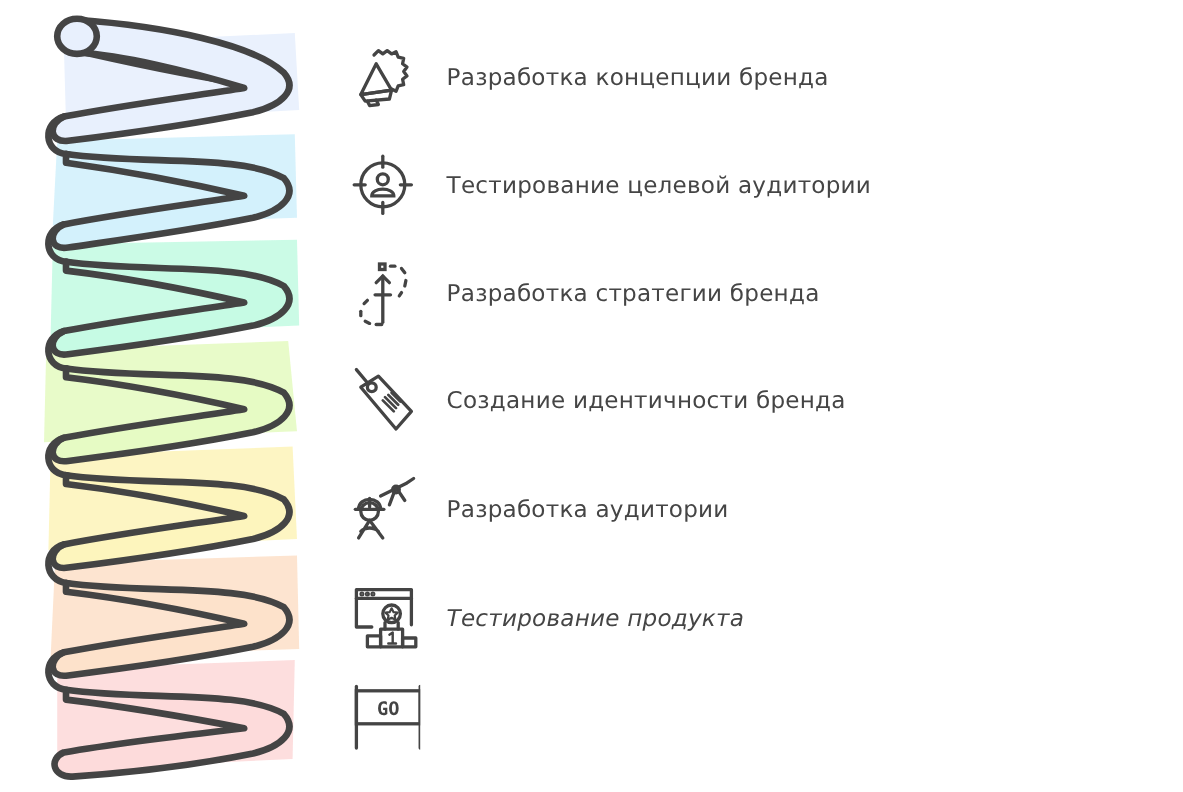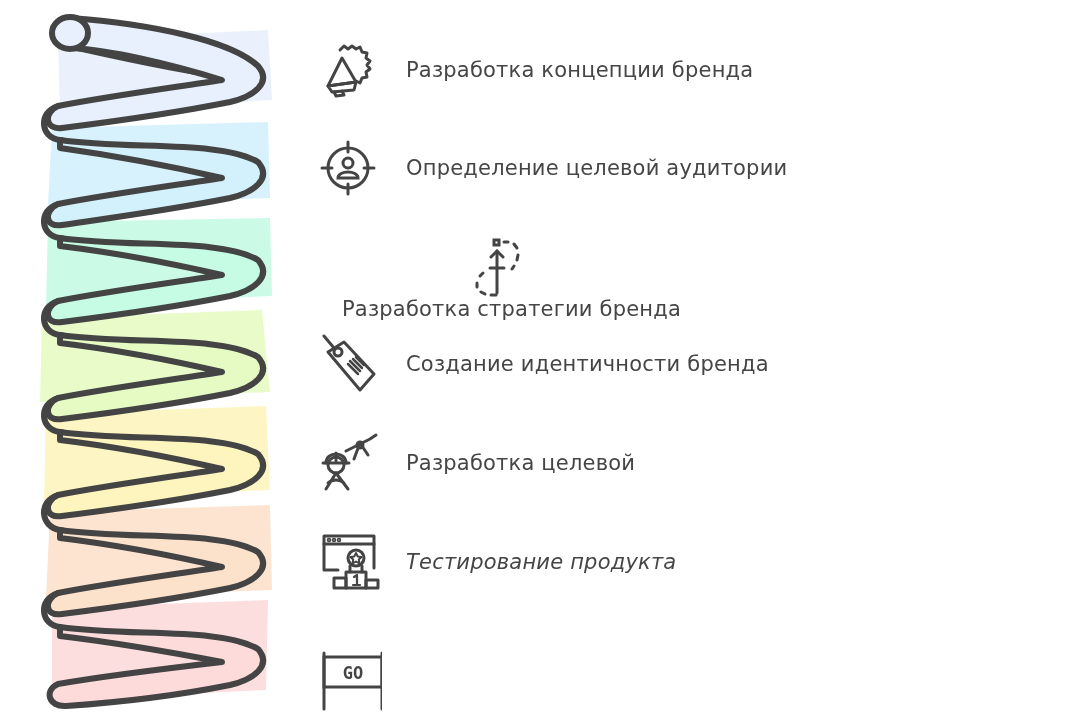--- a/index.html
+++ b/index.html
@@ -82,24 +82,24 @@
     <svg viewBox="0 0 62 60" fill="none" stroke="#444" stroke-width="3" stroke-linecap="round">
       <circle cx="28" cy="30" r="20"></circle>
       <line x1="28" y1="4" x2="28" y2="14"></line>
       <line x1="28" y1="46" x2="28" y2="56"></line>
       <line x1="2" y1="30" x2="12" y2="30"></line>
       <line x1="44" y1="30" x2="54" y2="30"></line>
       <circle cx="28" cy="25" r="5"></circle>
       <path d="M18,40 C18,32 38,32 38,40 Z"></path>
     </svg>
   </div>
-  <span class="label">Определение целевой аудитории</span>
+  <span class="label">Тестирование целевой аудитории</span>
 </div>
 
-<div class="row" style="top:237px;flex-direction:column;">
+<div class="row" style="top:237px;">
   <div class="icon">
     <svg viewBox="0 0 62 60" fill="none" stroke="#444" stroke-width="3" stroke-linecap="round">
       <rect x="25" y="3" width="5" height="5"></rect>
       <path d="M35,5 h4"></path>
         <path d="M45,7 l3,4"></path>
         <path d="M49,18 l-1,5"></path>
         <path d="M45,29 l-2,3"></path>
       <line x1="28" y1="14" x2="28" y2="56"></line>
       <path d="M22,20 L28,14 L34,20"></path>
       <line x1="21" y1="31" x2="35" y2="31"></line>
@@ -130,21 +130,21 @@
       <path d="M6,30 C6,18 26,18 26,30"></path>
       <line x1="3" y1="30" x2="29" y2="30"></line>
       <circle cx="16" cy="32" r="8"></circle>
       <line x1="16" y1="20" x2="16" y2="28"></line>
       <path d="M16,40 L6,56 M16,40 L28,56 M8,50 C12,46 20,46 24,50"></path>
       <path d="M26,18 L50,6 M50,6 l6,-4"></path>
       <path d="M40,10 L34,26 M40,10 L48,22"></path>
       <circle cx="40" cy="12" r="3"></circle>
     </svg>
   </div>
-  <span class="label">Разработка целевой</span>
+  <span class="label">Разработка аудитории</span>
 </div>
 
 <div class="row" style="top:532px;font-style:italic;">
   <div class="icon">
     <svg viewBox="0 0 62 60" fill="none" stroke="#444" stroke-width="3" stroke-linejoin="round" stroke-linecap="round">
       <path d="M18,38 H4 V4 H54 V36"></path>
       <line x1="4" y1="12" x2="54" y2="12"></line>
       <circle cx="9" cy="8" r="0.8" fill="#444"></circle>
         <circle cx="14" cy="8" r="0.8" fill="#444"></circle>
         <circle cx="19" cy="8" r="0.8" fill="#444"></circle>
@@ -153,21 +153,21 @@
       <path d="M30,34 v6 M42,34 v6"></path>
       <rect x="26" y="40" width="20" height="16"></rect>
       <rect x="14" y="46" width="12" height="10"></rect>
       <rect x="46" y="48" width="12" height="8"></rect>
       <path d="M34,45 l3,-2 v10 M33,53 h7" stroke-width="2.2"></path>
     </svg>
   </div>
   <span class="label">Тестирование продукта</span>
 </div>
 
-<div class="row" style="top:651px;gap:15px;">
+<div class="row" style="top:622px;gap:15px;">
   <div class="icon">
     <svg viewBox="0 0 62 60" fill="none" stroke="#444" stroke-width="3" stroke-linecap="round">
       <line x1="4" y1="2" x2="4" y2="58"></line>
       <line x1="62" y1="2" x2="62" y2="58"></line>
       <rect x="4" y="6" width="58" height="30"></rect>
       <text x="33" y="28" text-anchor="middle" font-family="DejaVu Sans Mono, monospace" font-weight="bold" font-size="17" fill="#444" stroke="none">GO</text>
     </svg>
   </div>
 </div>
 

